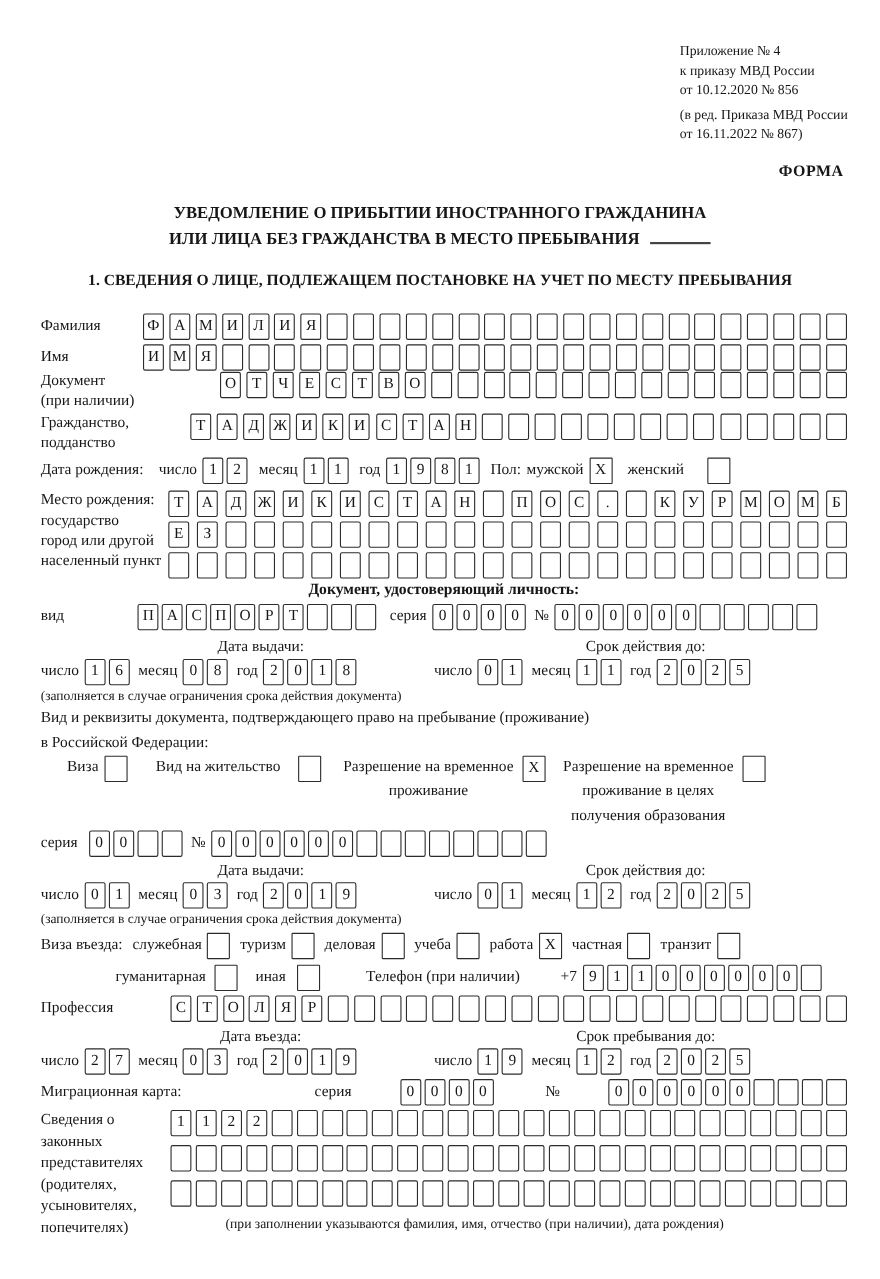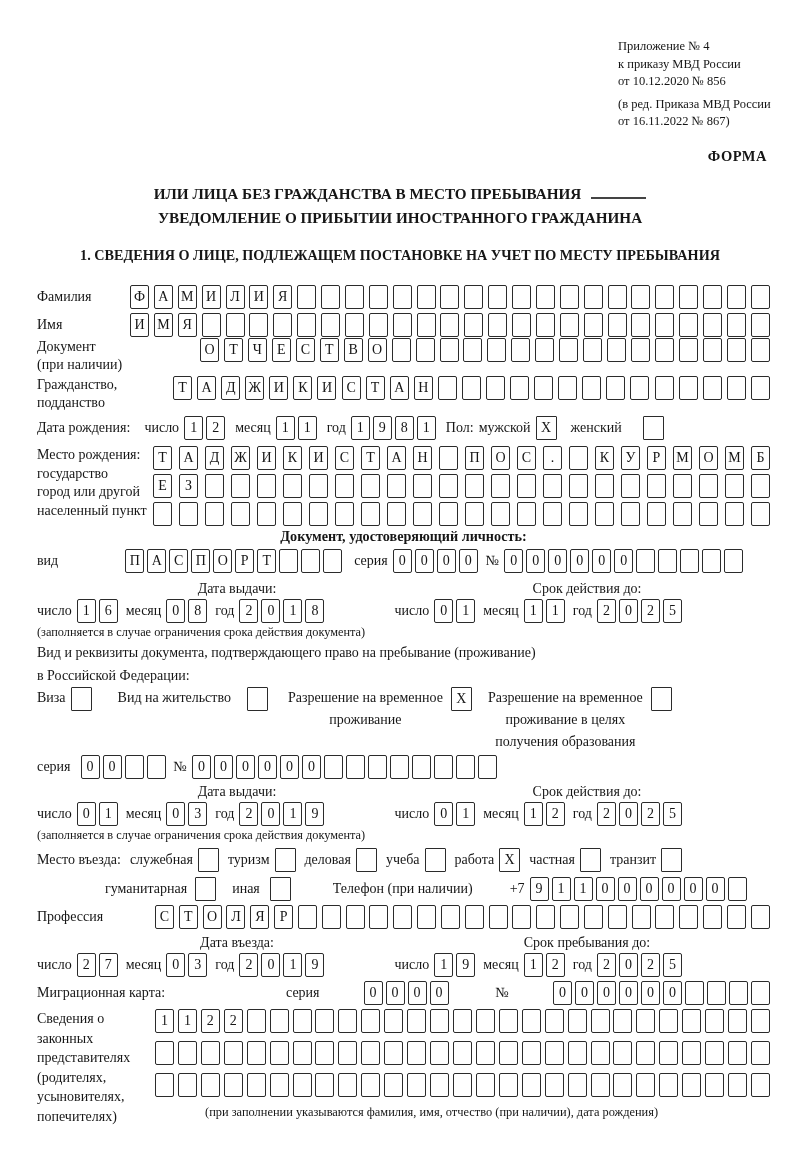--- a/index.html
+++ b/index.html
@@ -69,21 +69,21 @@
   .row-kind { margin-bottom:8px; }
   .subheads { display:flex; margin-bottom:2px; }
   .sh1 { width:400px; text-align:center; }
   .sh2 { width:300px; text-align:center; }
   .row-dates { margin-bottom:2px; }
   .note-right { font-size:12.3px; margin-bottom:5px; }
 
   .intro { font-size:14px; margin-bottom:7px; }
   .intro2 { margin-bottom:3px; }
   .row-options { display:flex; align-items:flex-start; margin-bottom:2px; min-height:62px; }
-  .opt { display:flex; align-items:flex-start; }
+  .opt { display:flex; align-items:flex-start;margin-left:24px; }
   .opt .olbl { line-height:22px; }
   .opt .center { text-align:center; }
   .opt .cb { margin-left:8px; }
 
   .row-series2 { margin-bottom:5px; }
   .row-purpose { margin-bottom:5px; }
   .row-purpose .pair { display:flex; align-items:center; margin-left:9px; }
   .row-purpose .pair .cb { margin-left:5px; }
   .row-phone { margin-bottom:4px; padding-left:68px; }
   .row-phone .pair { display:flex; align-items:center; }
@@ -110,22 +110,22 @@
     <div>к приказу МВД России</div>
     <div>от 10.12.2020 № 856</div>
     <div class="amend">
       <div>(в ред. Приказа МВД России</div>
       <div>от 16.11.2022 № 867)</div>
     </div>
   </div>
   <div class="form-label">ФОРМА</div>
 
   <div class="title">
+    <div>УВЕДОМЛЕНИЕ О ПРИБЫТИИ ИНОСТРАННОГО ГРАЖДАНИНА</div>
     <div><span>ИЛИ ЛИЦА БЕЗ ГРАЖДАНСТВА В МЕСТО ПРЕБЫВАНИЯ</span><span class="blank-line"></span></div>
-    <div>УВЕДОМЛЕНИЕ О ПРИБЫТИИ ИНОСТРАННОГО ГРАЖДАНИНА</div>
   </div>
   <div class="section-heading">1. СВЕДЕНИЯ О ЛИЦЕ, ПОДЛЕЖАЩЕМ ПОСТАНОВКЕ НА УЧЕТ ПО МЕСТУ ПРЕБЫВАНИЯ</div>
 
   <div class="form-body">
 
     <div class="frow row-surname">
       <span class="lbl">Фамилия</span>
       <span class="cellrow">
           <div class="cell">Ф</div>
           <div class="cell">А</div>
@@ -542,21 +542,21 @@
       <span class="cellgroup">
           <div class="cell">2</div>
           <div class="cell">0</div>
           <div class="cell">2</div>
           <div class="cell">5</div>
         </span>
     </div>
     <div class="note-right">(заполняется в случае ограничения срока действия документа)</div>
 
     <div class="frow row-purpose">
-      <span class="lbl">Место въезда:</span>
+      <span class="lbl">Виза въезда:</span>
       <span class="pair">
           <span>служебная</span>
           <span class="cb"></span>
         </span>
       <span class="pair">
           <span>туризм</span>
           <span class="cb"></span>
         </span>
       <span class="pair">
           <span>деловая</span>

